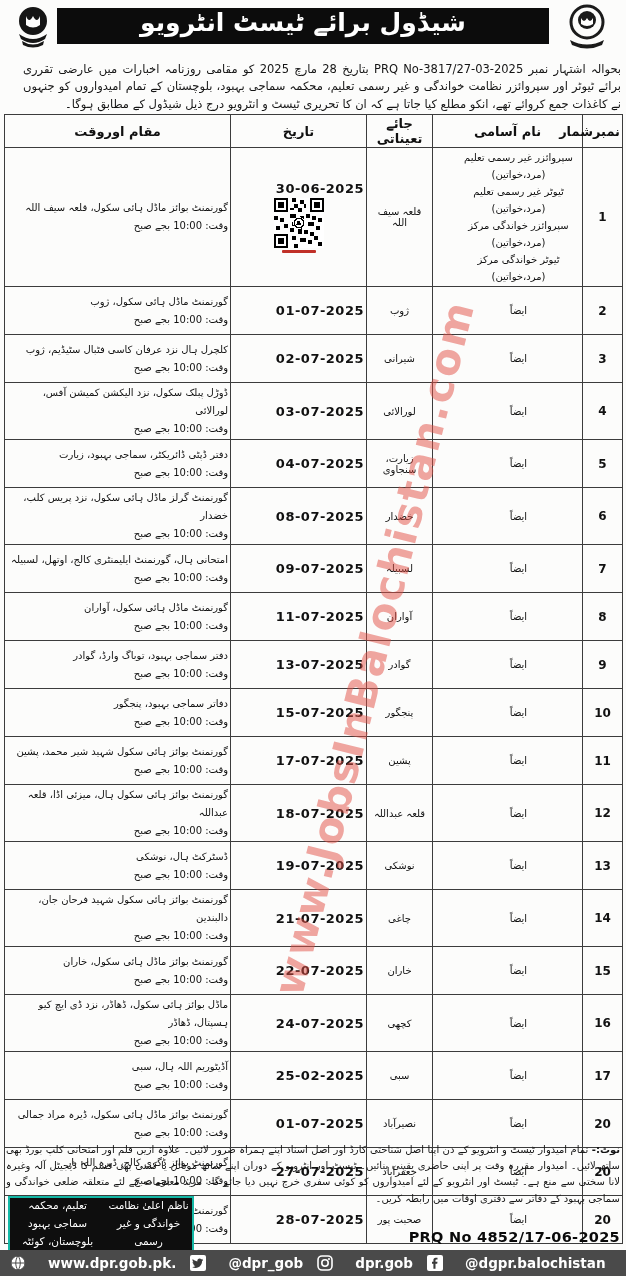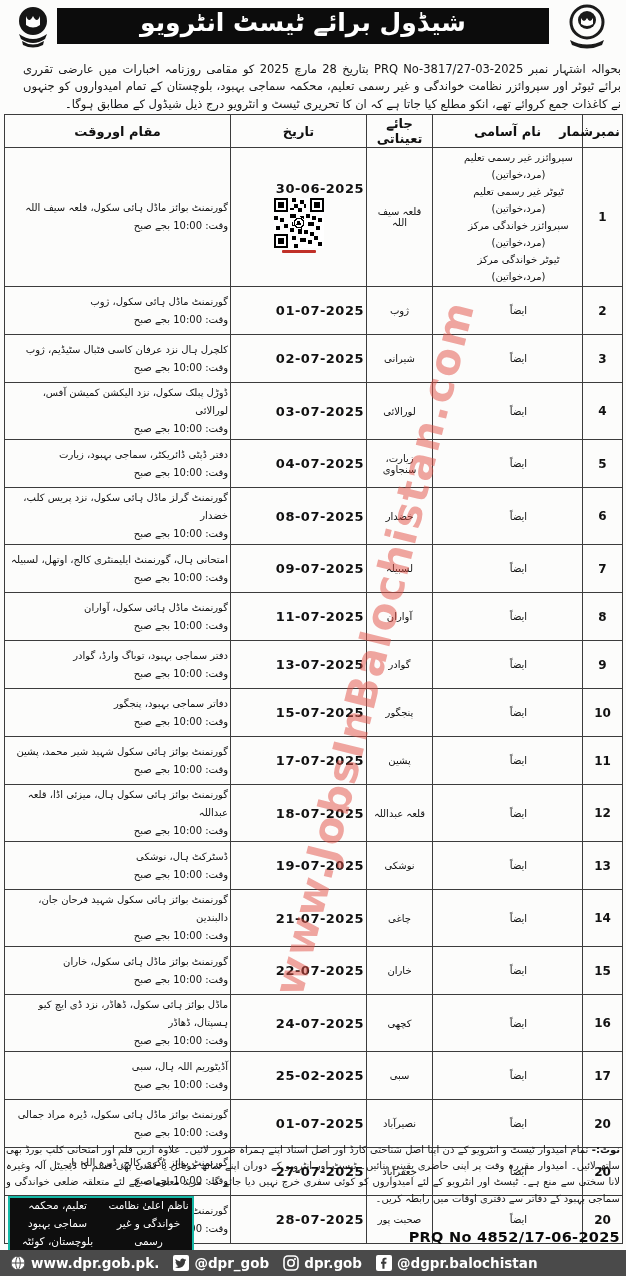--- a/index.html
+++ b/index.html
@@ -60,21 +60,21 @@
   .prq-bottom{
     position:absolute;right:6px;top:1229px;font-size:14.5px;font-weight:bold;color:#0a0a0a;
     letter-spacing:.3px;
     margin-left:28px;
   }
   .footer-bar{
     position:absolute;left:0;right:0;top:1250px;height:26px;background:#4a4a4a;
     color:#fff;display:flex;align-items:center;font-weight:bold;font-size:13.5px;
     padding:0 10px;gap:14px;
   }
-  .footer-item{display:flex;align-items:center;gap:5px;}
+  .footer-item{display:flex;align-items:center;gap:22px;}
   .footer-icon{width:16px;height:16px;display:inline-block;}
 </style>
 </head>
 <body>
 
 <div class="page">
 
   <span class="logo logo-left">
     <svg viewBox="0 0 42 44" width="42" height="44">
       <circle cx="21" cy="17" r="13" fill="#161616"></circle>

